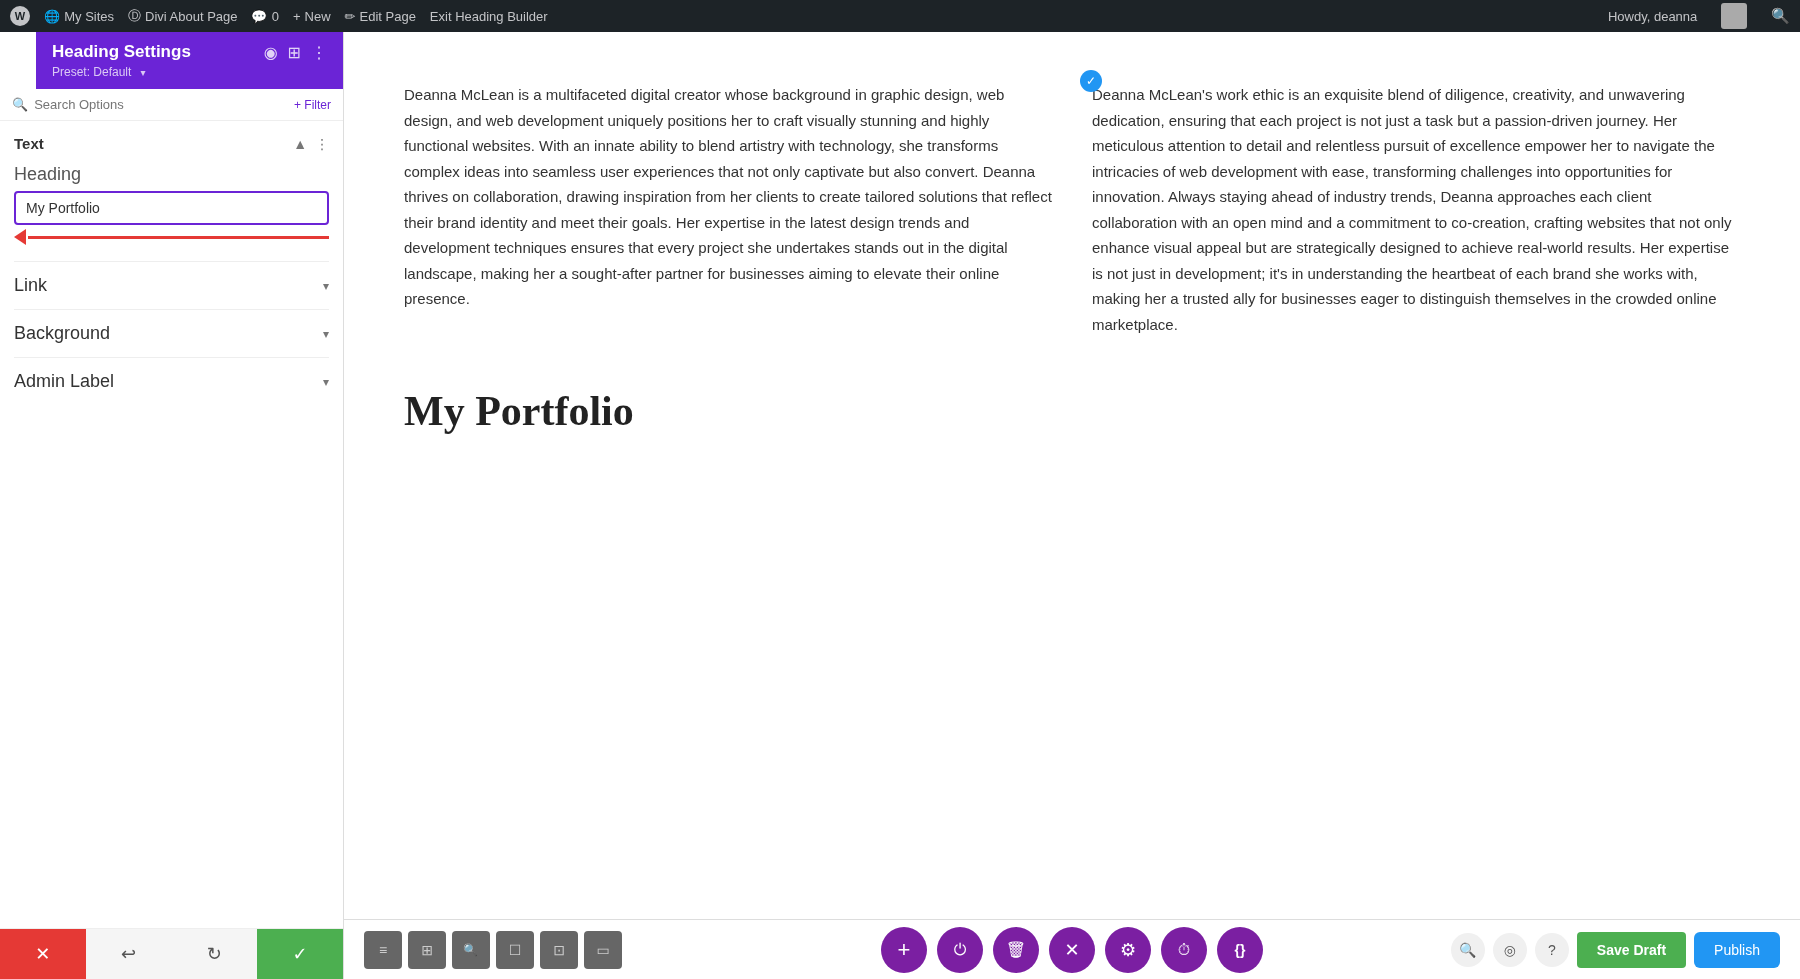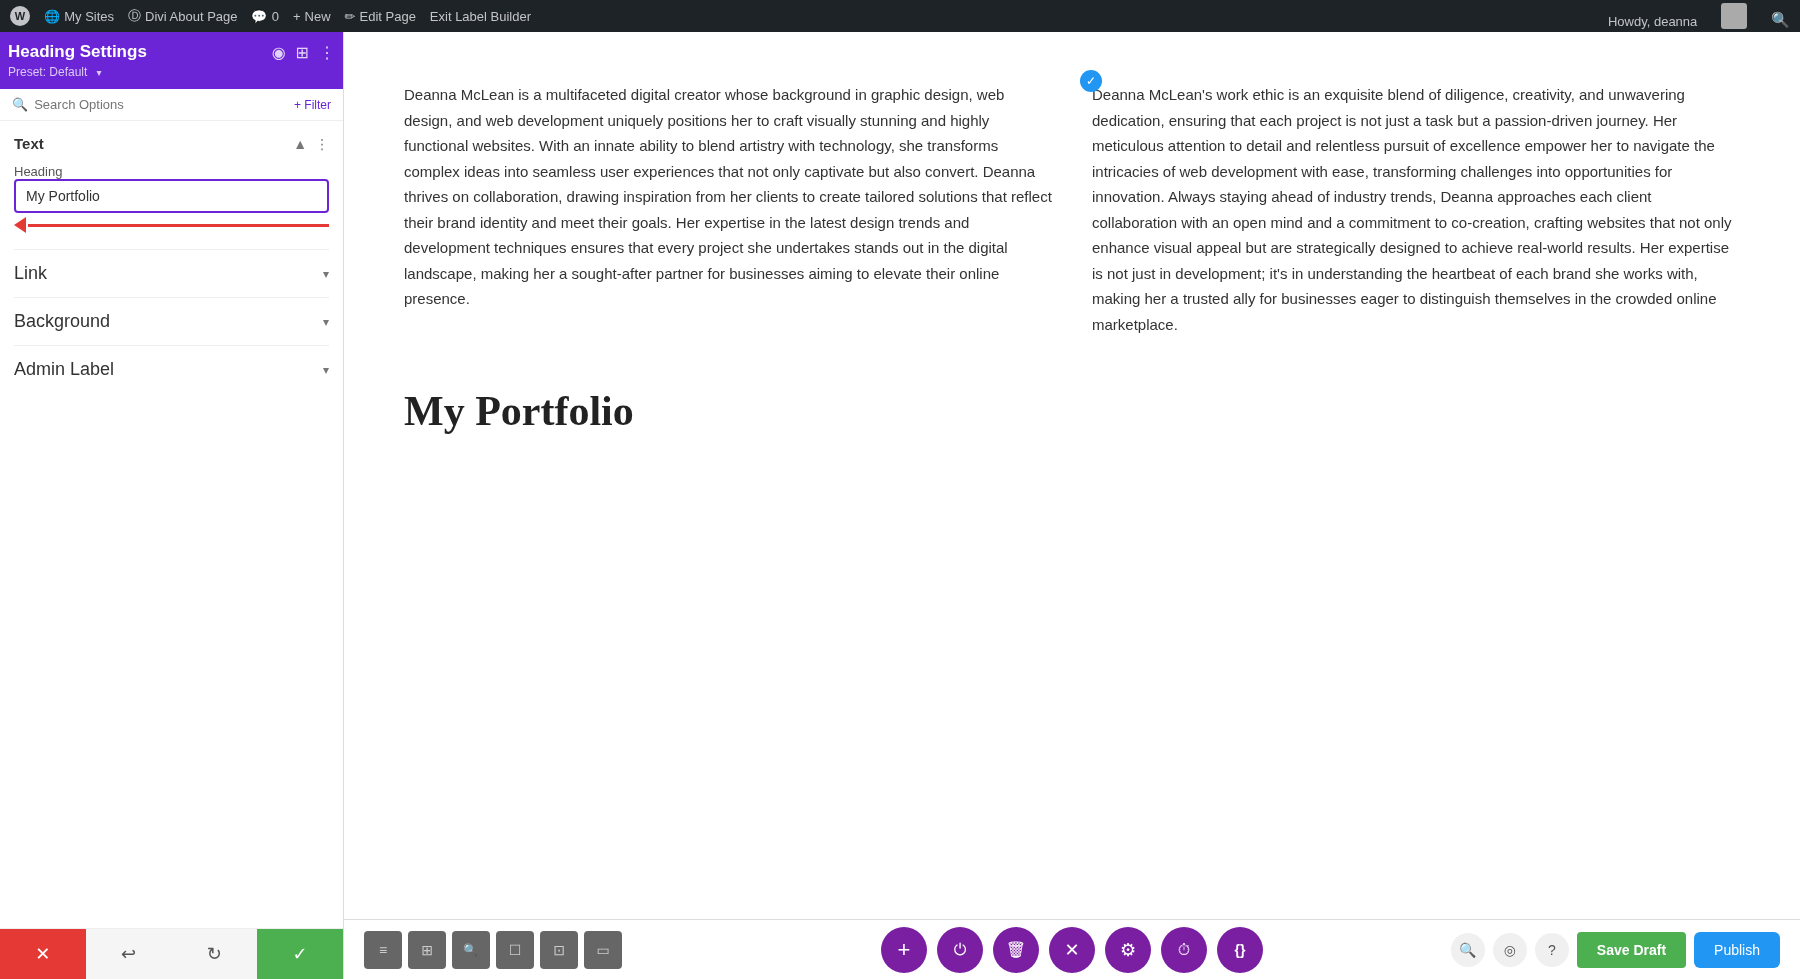--- a/index.html
+++ b/index.html
@@ -29,21 +29,21 @@
     .admin-bar .wp-logo {
       width: 20px; height: 20px;
       background: #c3c4c7;
       border-radius: 50%;
       display: flex; align-items: center; justify-content: center;
       font-size: 11px; font-weight: bold; color: #1d2327;
     }
     .admin-bar-right {
       margin-left: auto;
       display: flex;
-      align-items: flex-end;
+      align-items: center;
       gap: 24px;
     }
 
     
     .main-layout {
       display: flex;
       flex: 1;
       overflow: hidden;
     }
 
@@ -54,24 +54,25 @@
       display: flex;
       flex-direction: column;
       flex-shrink: 0;
       border-right: 1px solid #ddd;
     }
 
     
     .panel-header {
       background: #6b24d6;
       color: #fff;
-      padding: 10px 8px;
+      padding: 10px 16px;
       display: flex;
       flex-direction: column;
       gap: 3px;
+      margin-left: 36px;
     }
     .panel-header-top {
       display: flex;
       align-items: center;
       justify-content: space-between;
     }
     .panel-title {
       font-size: 17px;
       font-weight: 600;
       color: #fff;
@@ -191,23 +192,23 @@
       border-radius: 4px;
       display: flex; align-items: center; justify-content: center;
       color: #fff;
       font-size: 11px;
       font-weight: bold;
     }
 
     
     .field-group { margin-bottom: 16px; }
     .field-label {
-      font-size: 13px;
+      font-size: 18px;
       color: #555;
-      margin-bottom: 0;
+      margin-bottom: 6px;
       display: block;
     }
     .field-input {
       width: 100%;
       border: 2px solid #6b24d6;
       border-radius: 4px;
       padding: 7px 10px;
       font-size: 14px;
       color: #333;
       outline: none;
@@ -437,21 +438,21 @@
   </div>
   <div class="admin-bar-item">
     <span>+</span>
     <span>New</span>
   </div>
   <div class="admin-bar-item">
     <span>✏</span>
     <span>Edit Page</span>
   </div>
   <div class="admin-bar-item">
-    <span>Exit Label Builder</span>
+    <span>Exit Heading Builder</span>
   </div>
   <div class="admin-bar-right">
     <span class="admin-bar-item">Howdy, deanna</span>
     <div style="width:26px;height:26px;background:#aaa;border-radius:3px;"></div>
     <div style="color:#c3c4c7;cursor:pointer;font-size:15px;">🔍</div>
   </div>
 </div>
 
 <div class="main-layout">
 

